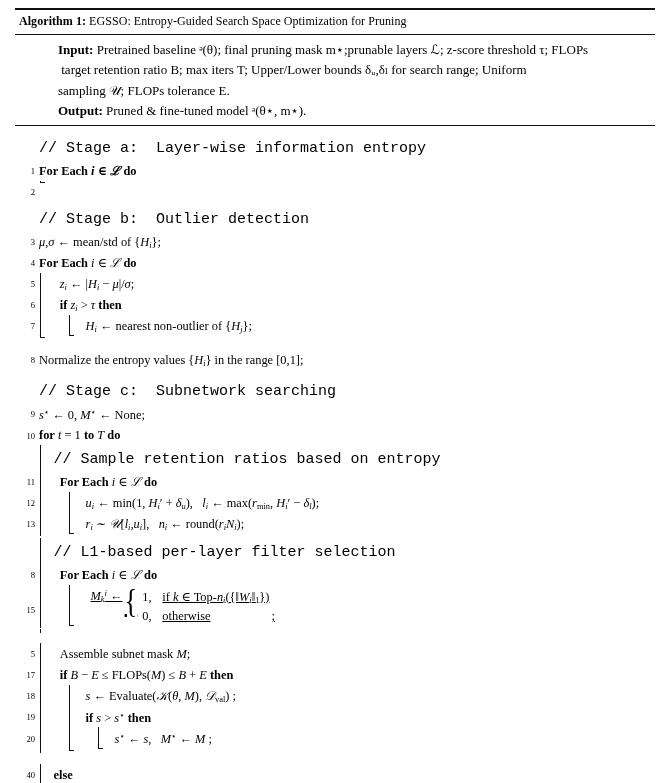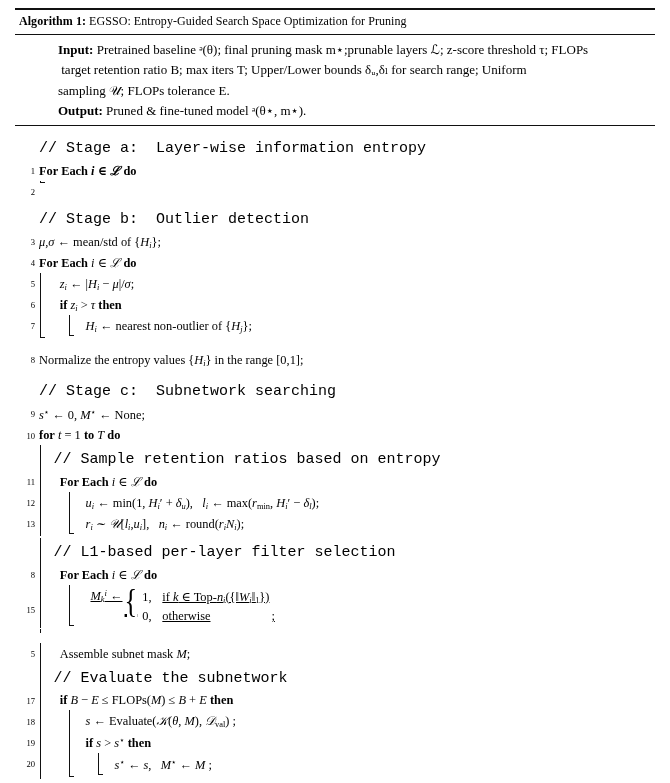--- a/index.html
+++ b/index.html
@@ -478,29 +478,20 @@
     <div class="line">
       <div class="num">5</div>
       <div class="content">
         <div class="guides">
             <span class="g bar"></span>
           </div>
         <span class="txt">&nbsp;&nbsp;Assemble subnet mask <i>M</i>;</span>
       </div>
     </div>
 
-    <div class="line">
-      <div class="num"></div>
-      <div class="content">
-        <div class="guides">
-            <span class="g bar"></span>
-          </div>
-        <span class="comment">// Evaluate the subnetwork</span>
-      </div>
-    </div>
 
     <div class="line">
       <div class="num">17</div>
       <div class="content">
         <div class="guides">
             <span class="g bar"></span>
           </div>
         <span class="txt">&nbsp;&nbsp;<b>if</b> <i>B</i> − <i>E</i> ≤ FLOPs(<i>M</i>) ≤ <i>B</i> + <i>E</i> <b>then</b></span>
       </div>
     </div>

